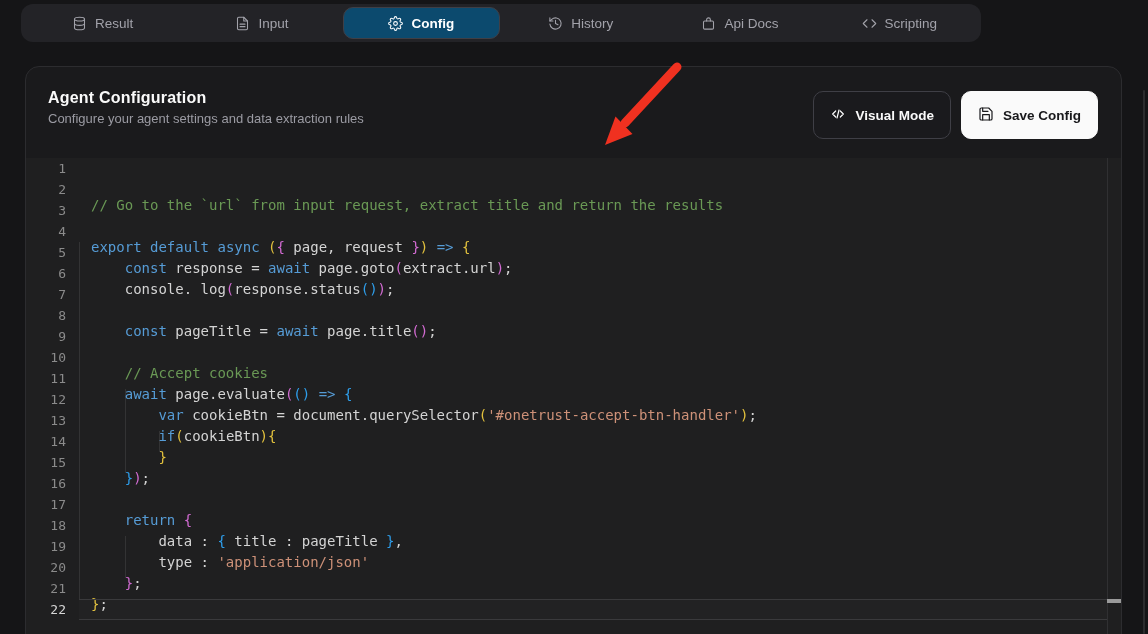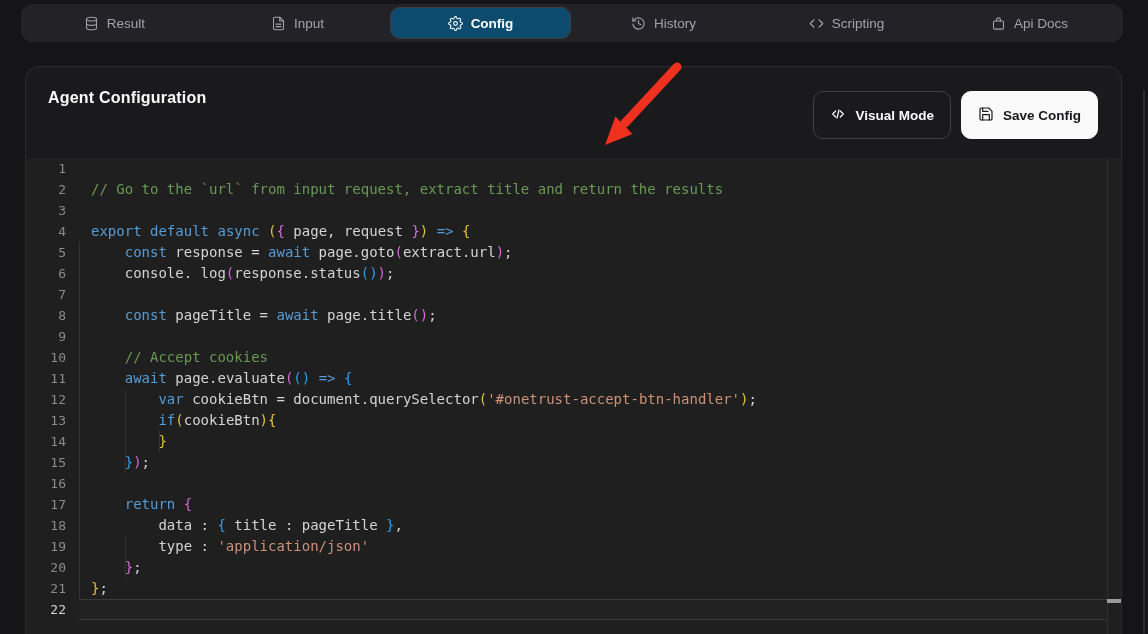--- a/index.html
+++ b/index.html
@@ -1,21 +1,21 @@
 <!DOCTYPE html>
 <html style="--c-cm: #6A9955; --c-kw: #569CD6; --c-pl: #d4d4d4; --c-st: #CE9178; --c-b1: #e2c13d; --c-b2: #d26bd2; --c-b3: #2e9eeb;"><head>
 <meta charset="utf-8">
 <style>
   * { margin:0; padding:0; box-sizing:border-box; }
   html,body { width:1148px; height:634px; overflow:hidden; background:#151517; font-family:"Liberation Sans", sans-serif; }
   body { position:relative; }
 
   
   .tabbar {
-    position:absolute; left:21px; top:4px; width:1102px; height:38px;
+    position:absolute; left:21px; top:4px; width:960px; height:38px;
     background:#232327; border-radius:12px; display:flex; align-items:stretch; padding:0 2px;
   }
   .tab {
     flex:1 1 0; display:flex; align-items:center; justify-content:center; gap:8px;
     color:#a2a2aa; font-size:13.5px; cursor:pointer; border:1px solid transparent;
     border-radius:10px; margin:3px 1px; background:transparent;
   }
   .tab svg { width:15px; height:15px; stroke:currentColor; fill:none; stroke-width:1.7; stroke-linecap:round; stroke-linejoin:round; }
   .tab.active { color:#ffffff; font-weight:700; background:#0c4a6e; border-color:#3f3f46; }
 
@@ -34,21 +34,21 @@
   .btn-light { background:#fafafa; border:1px solid #fafafa; color:#18181b; }
 
   
   .editor {
     position:absolute; left:0; top:91px; right:0; bottom:0;
     background:#1f1f20; font-family:"DejaVu Sans Mono", monospace; font-size:14px;
   }
   .gutter { position:absolute; left:0; top:0; width:40px; }
   .gutter .ln { height:21px; line-height:21px; text-align:right; color:#8b8b8b; font-size:13px; }
   .gutter .ln.active { color:#d6d6d6; }
-  .code { position:absolute; left:65px; top:0; right:16px; }
+  .code { position:absolute; left:65px; top:16px; right:16px; }
   .code .cl { height:21px; line-height:21px; white-space:pre; }
   .tk-pl { color:var(--c-pl); }
   .tk-kw { color:var(--c-kw);text-align:center; }
   .tk-cm { color:var(--c-cm); }
   .tk-st { color:var(--c-st); }
   .tk-b1 { color:var(--c-b1); }
   .tk-b2 { color:var(--c-b2); }
   .tk-b3 { color:var(--c-b3); }
   .guide { position:absolute; width:1px; background:rgba(255,255,255,0.09); }
   .cursor-line {
@@ -102,40 +102,41 @@
           <path d="M3 3v5h5"></path>
           <path d="M3.05 13A9 9 0 1 0 6 5.3L3 8"></path>
           <path d="M12 7v5l4 2"></path>
         </svg>
       </span>
       <span>History</span>
     </div>
     <div class="tab">
       <span style="display: inline-flex;">
         <svg viewBox="0 0 24 24">
+          <rect x="4" y="8" width="16" height="13" rx="2"></rect>
+          <path d="M9 8V6a3 3 0 0 1 6 0v2"></path>
+        </svg>
+      </span>
+      <span>Api Docs</span>
+    </div>
+    <div class="tab">
+      <span style="display: inline-flex;">
+        <svg viewBox="0 0 24 24">
           <polyline points="16,18 22,12 16,6"></polyline>
           <polyline points="8,6 2,12 8,18"></polyline>
         </svg>
       </span>
       <span>Scripting</span>
-    </div>
-    <div class="tab">
-      <span style="display: inline-flex;">
-        <svg viewBox="0 0 24 24">
-          <rect x="4" y="8" width="16" height="13" rx="2"></rect>
-          <path d="M9 8V6a3 3 0 0 1 6 0v2"></path>
-        </svg>
-      </span>
-      <span>Api Docs</span>
     </div>
   </nav>
 
 <section class="card">
   <div class="card-header">
     <h1 class="panel-title">Agent Configuration</h1>
+    <p class="panel-subtitle">Configure your agent settings and data extraction rules</p>
     <div class="header-buttons">
       <button class="btn btn-ghost">
         <span><svg viewBox="0 0 24 24" width="16" height="16">
               <polyline points="8.5,7.5 4,12 8.5,16.5"></polyline>
               <polyline points="15.5,7.5 20,12 15.5,16.5"></polyline>
               <line x1="13.5" y1="6" x2="10.5" y2="18"></line>
             </svg></span>
         <span>Visual Mode</span>
       </button>
       <button class="btn btn-light">

